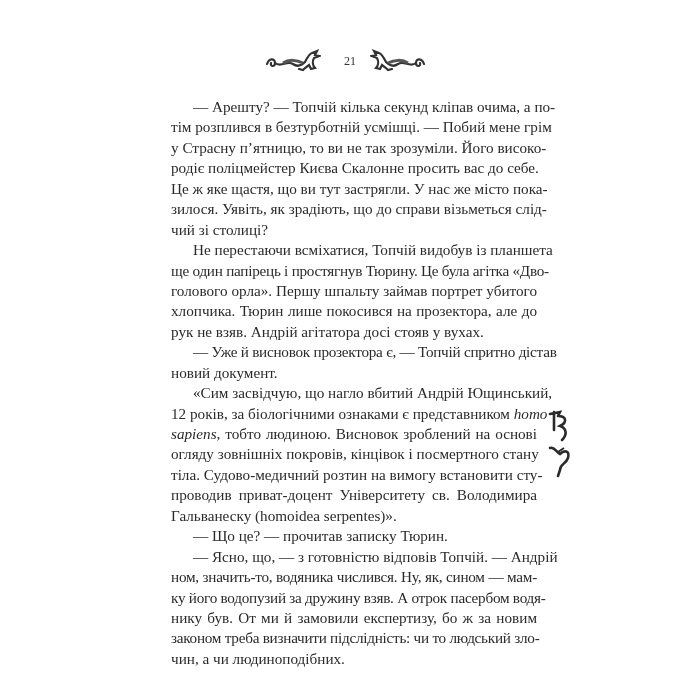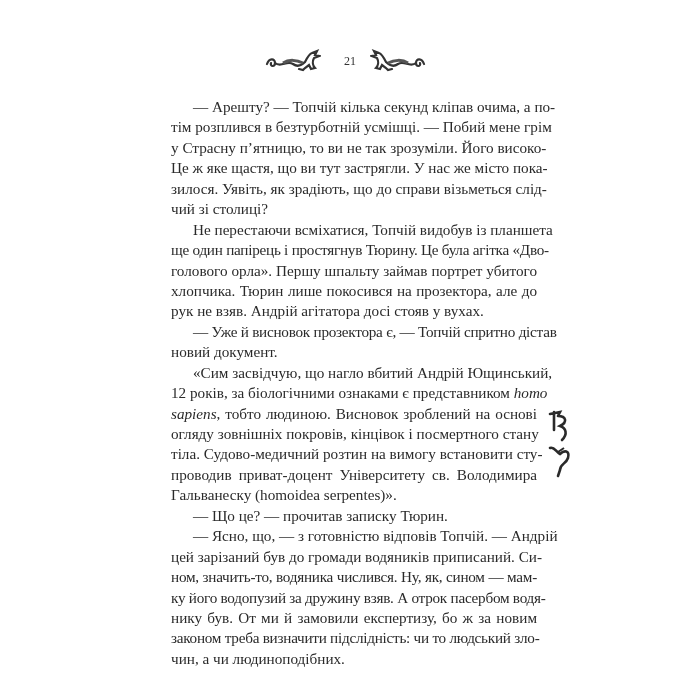--- a/index.html
+++ b/index.html
@@ -88,40 +88,40 @@
   <svg class="dragon right" viewBox="0 0 56 26">
     <path d="M2 16 C4 10, 10 10, 10 15 C10 19, 5 19, 6 15 M10 15 C16 20, 22 12, 28 16 C32 19, 36 18, 40 14 C42 10, 44 6, 47 5 L52 3 L50 7 L54 8 L49 10 C47 14, 48 18, 50 20 L46 21 L44 17 L40 20 L38 22 L34 21" fill="none" stroke="#333" stroke-width="2.2" stroke-linecap="round"></path>
     <path d="M18 15 C24 11, 32 12, 38 15" fill="none" stroke="#555" stroke-width="3"></path>
   </svg>
 </div>
 
 <div class="text-block">
   <span class="line indent">— Арешту? — Топчій кілька секунд кліпав очима, а по-</span>
   <span class="line">тім розплився в безтурботній усмішці. — Побий мене грім</span>
   <span class="line">у Страсну п’ятницю, то ви не так зрозуміли. Його високо-</span>
+  <span class="line">родіє поліцмейстер Києва Скалонне просить вас до себе.</span>
   <span class="line">Це ж яке щастя, що ви тут застрягли. У нас же місто пока-</span>
   <span class="line">зилося. Уявіть, як зрадіють, що до справи візьметься слід-</span>
   <span class="line last">чий зі столиці?</span>
   <span class="line indent">Не перестаючи всміхатися, Топчій видобув із планшета</span>
   <span class="line narrow">ще один папірець і простягнув Тюрину. Це була агітка «Дво-</span>
   <span class="line">голового орла». Першу шпальту займав портрет убитого</span>
   <span class="line">хлопчика. Тюрин лише покосився на прозектора, але до</span>
   <span class="line last">рук не взяв. Андрій агітатора досі стояв у вухах.</span>
   <span class="line indent narrow">— Уже й висновок прозектора є, — Топчій спритно дістав</span>
   <span class="line last">новий документ.</span>
   <span class="line indent">«Сим засвідчую, що нагло вбитий Андрій Ющинський,</span>
   <span class="line"><span>12 років, за біологічними ознаками є представником </span><i>homo</i></span>
   <span class="line"><i>sapiens</i><span>, тобто людиною. Висновок зроблений на основі</span></span>
   <span class="line">огляду зовнішніх покровів, кінцівок і посмертного стану</span>
   <span class="line">тіла. Судово-медичний розтин на вимогу встановити сту-</span>
   <span class="line">проводив приват-доцент Університету св. Володимира</span>
   <span class="line last">Гальванеску (homoidea serpentes)».</span>
   <span class="line indent last">— Що це? — прочитав записку Тюрин.</span>
   <span class="line indent">— Ясно, що, — з готовністю відповів Топчій. — Андрій</span>
-  <span class="line">цей зарізаний був до громади водяників приписаний. Си-</span>
   <span class="line narrow">ном, значить-то, водяника числився. Ну, як, сином — мам-</span>
   <span class="line narrow">ку його водопузий за дружину взяв. А отрок пасербом водя-</span>
   <span class="line">нику був. От ми й замовили експертизу, бо ж за новим</span>
   <span class="line narrow">законом треба визначити підслідність: чи то людський зло-</span>
   <span class="line last">чин, а чи людиноподібних.</span>
 </div>
 
 <svg class="side-glyph" viewBox="0 0 30 70">
   <path d="M4 6 L14 4 L12 8 M8 4 L8 22 M12 8 C20 8, 22 14, 14 18 C20 20, 22 26, 16 32" fill="none" stroke="#2a2a2a" stroke-width="2.6" stroke-linecap="round"></path>
   <path d="M4 40 C8 38, 10 44, 14 46 C18 42, 24 42, 22 50 C20 56, 14 56, 14 62 L12 68" fill="none" stroke="#2a2a2a" stroke-width="2.6" stroke-linecap="round"></path>

